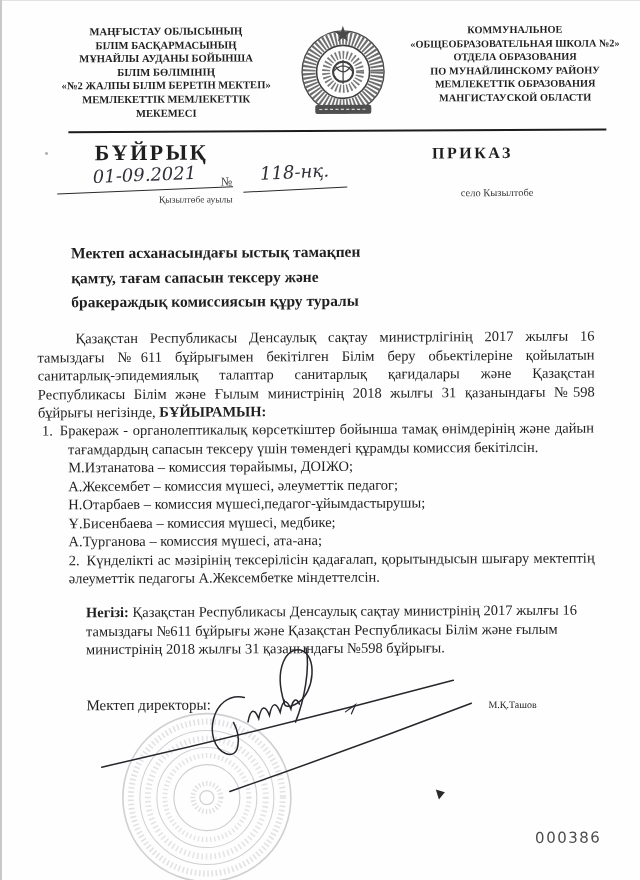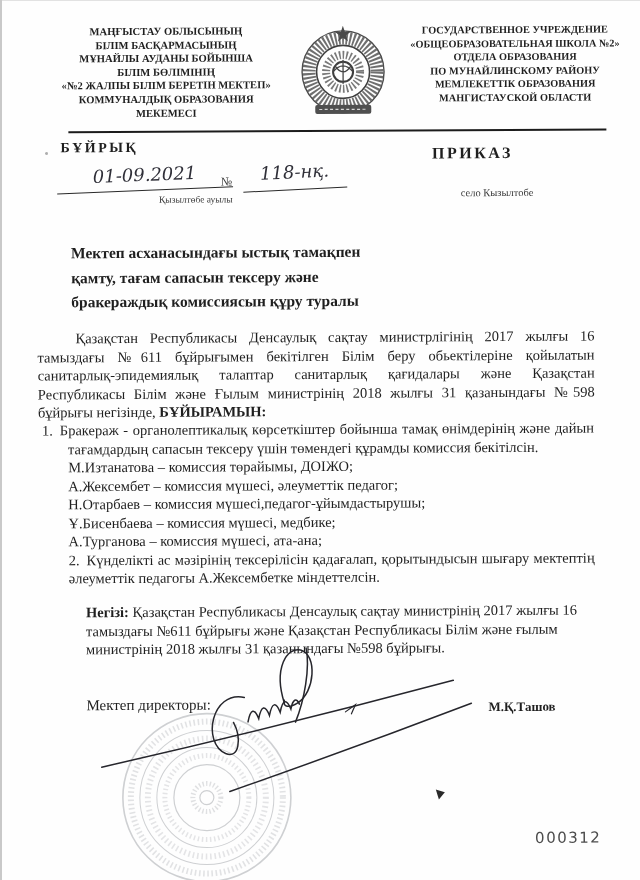--- a/index.html
+++ b/index.html
@@ -10,22 +10,22 @@
     box-shadow:inset 2px 0 0 #c9c9c9, inset 0 1px 0 #e2e2e2;
   }
   .scan{position:absolute;inset:0;transform:rotate(-0.3deg);}
   
   .org{position:absolute;top:24px;font-weight:bold;text-align:center;}
   .org-left{left:42px;width:252px;font-size:10.6px;line-height:13.6px;}
   .org-right{left:398px;width:238px;font-size:10.3px;line-height:13.6px;}
   .emblem{position:absolute;left:298px;top:22px;width:94px;height:96px;}
   .divider{position:absolute;left:70px;top:130px;width:538px;height:2px;background:#1c1c1c;}
   
-  .h-kk{position:absolute;left:62px;top:139px;width:182px;text-align:left;
-        font-size:14px;font-weight:bold;letter-spacing:2.5px;}
+  .h-kk{position:absolute;left:62px;top:139px;width:182px;text-align:center;
+        font-size:22px;font-weight:bold;letter-spacing:2.5px;}
   .h-ru{position:absolute;left:395px;top:145px;width:158px;text-align:center;
         font-size:16px;font-weight:bold;letter-spacing:2.5px;}
   
   .hw{font-family:"DejaVu Serif", serif;font-style:italic;color:#2f2f38;}
   .u1{position:absolute;left:58px;top:163px;width:176px;height:26px;text-align:center;
       border-bottom:1.5px solid #2a2a2a;font-size:18px;transform:rotate(-2deg);}
   .nsign{position:absolute;left:222px;top:174px;font-size:12px;color:#333;}
   .u2{position:absolute;left:244px;top:161px;width:104px;height:28px;text-align:center;
       border-bottom:1.5px solid #2a2a2a;font-size:18px;transform:rotate(-2.5deg);}
   .place-kk{position:absolute;left:58px;top:194px;width:176px;text-align:right;
@@ -36,59 +36,59 @@
   
   .para{position:absolute;left:38px;top:328px;width:557px;font-size:14.5px;line-height:18.5px;
         text-align:justify;text-indent:38px;margin:0;}
   .list{position:absolute;left:68px;top:420px;width:526px;font-size:14.5px;line-height:18.5px;text-align:justify;}
   .hang{text-indent:-26px;}
   .num{margin-right:7px;}
   .member{text-align:left;}
   .basis{position:absolute;left:85px;top:602px;width:500px;font-size:14.5px;line-height:18.5px;margin:0;}
   
   .sig-label{position:absolute;left:85px;top:696px;font-size:15px;font-weight:normal;}
-  .sig-name{position:absolute;left:487px;top:700px;font-size:13px;font-weight:bold;}
+  .sig-name{position:absolute;left:487px;top:700px;font-size:10px;font-weight:normal;}
   .docnum{position:absolute;left:533px;top:830px;font-family:"DejaVu Sans", sans-serif;
           font-size:15px;letter-spacing:1.5px;color:#4d4d4d;}
   .overlay{position:absolute;inset:0;pointer-events:none;}
 </style>
 </head>
 <body>
 
 <div class="page">
   <div class="scan">
 
     <div class="org org-left">
       <div>МАҢҒЫСТАУ ОБЛЫСЫНЫҢ</div>
       <div>БІЛІМ БАСҚАРМАСЫНЫҢ</div>
       <div>МҰНАЙЛЫ АУДАНЫ БОЙЫНША</div>
       <div>БІЛІМ БӨЛІМІНІҢ</div>
       <div>«№2 ЖАЛПЫ БІЛІМ БЕРЕТІН МЕКТЕП»</div>
-      <div>КОММУНАЛДЫҚ ОБРАЗОВАНИЯ</div>
+      <div>МЕМЛЕКЕТТІК МЕМЛЕКЕТТІК</div>
       <div>МЕКЕМЕСІ</div>
     </div>
 
     <span class="emblem">
       <svg width="94" height="96" viewBox="0 0 94 96">
         <g fill="none" stroke="#4c4c4c">
           <circle cx="47" cy="50" r="41" stroke-width="1.4"></circle>
           <circle cx="47" cy="50" r="34" stroke-width="13" stroke-dasharray="2,1.7" opacity="0.85" stroke="#565656"></circle>
           <circle cx="47" cy="50" r="26.5" stroke-width="1.6" stroke="#3f3f3f"></circle>
           <circle cx="47" cy="50" r="17" stroke-width="8" stroke-dasharray="1.6,2" opacity="0.75"></circle>
           <circle cx="47" cy="50" r="10" stroke-width="2" stroke="#3f3f3f"></circle>
           <path d="M37 50 Q47 38 57 50 M39 44 Q47 56 55 44 M47 38 V62" stroke-width="1.3" stroke="#444"></path>
         </g>
         <polygon points="47,4 49,10 55,10 50,13.5 52,19.5 47,15.8 42,19.5 44,13.5 39,10 45,10" fill="#4a4a4a"></polygon>
         <rect x="19" y="83" width="56" height="9" rx="2" fill="#4f4f4f"></rect>
         <path d="M23 87.5 H71" stroke="#d8d8d8" stroke-width="1.2" stroke-dasharray="3,2.4"></path>
       </svg>
     </span>
 
     <div class="org org-right">
-      <div>ГОСУДАРСТВЕННОЕ УЧРЕЖДЕНИЕ</div>
+      <div>КОММУНАЛЬНОЕ</div>
       <div>«ОБЩЕОБРАЗОВАТЕЛЬНАЯ ШКОЛА №2»</div>
       <div>ОТДЕЛА ОБРАЗОВАНИЯ</div>
       <div>ПО МУНАЙЛИНСКОМУ РАЙОНУ</div>
       <div>МЕМЛЕКЕТТІК ОБРАЗОВАНИЯ</div>
       <div>МАНГИСТАУСКОЙ ОБЛАСТИ</div>
     </div>
 
     <div class="divider"></div>
 
     <div class="h-kk">БҰЙРЫҚ</div>
@@ -141,16 +141,16 @@
         <path d="M283 703 C 272 668 286 646 300 650 C 316 655 314 692 296 703 C 288 708 281 707 283 700"></path>
         <path d="M305 648 C 309 668 303 700 294 722"></path>
         <path d="M246 719 c 4 -13 8 -13 11 -2 c 4 -13 8 -13 11 -2 c 4 -13 8 -13 11 -2 c 4 -13 8 -13 11 -2 c 3 -10 7 -11 9 -4" transform="rotate(-6 270 715)"></path>
         <path d="M243 697 C 210 690 200 742 224 753 C 238 759 240 737 232 722"></path>
         <path d="M344 712 l10 -7 l-4 9" stroke-width="1.2"></path>
       </g>
       <path d="M434 790 l9 3 l-6 7 z" fill="#2a2a2a"></path>
       <circle cx="48" cy="152" r="1.5" fill="#777" opacity="0.6"></circle>
     </svg>
 
-    <div class="docnum">000312</div>
+    <div class="docnum">000386</div>
 
   </div>
 </div>
 
 </body></html>

